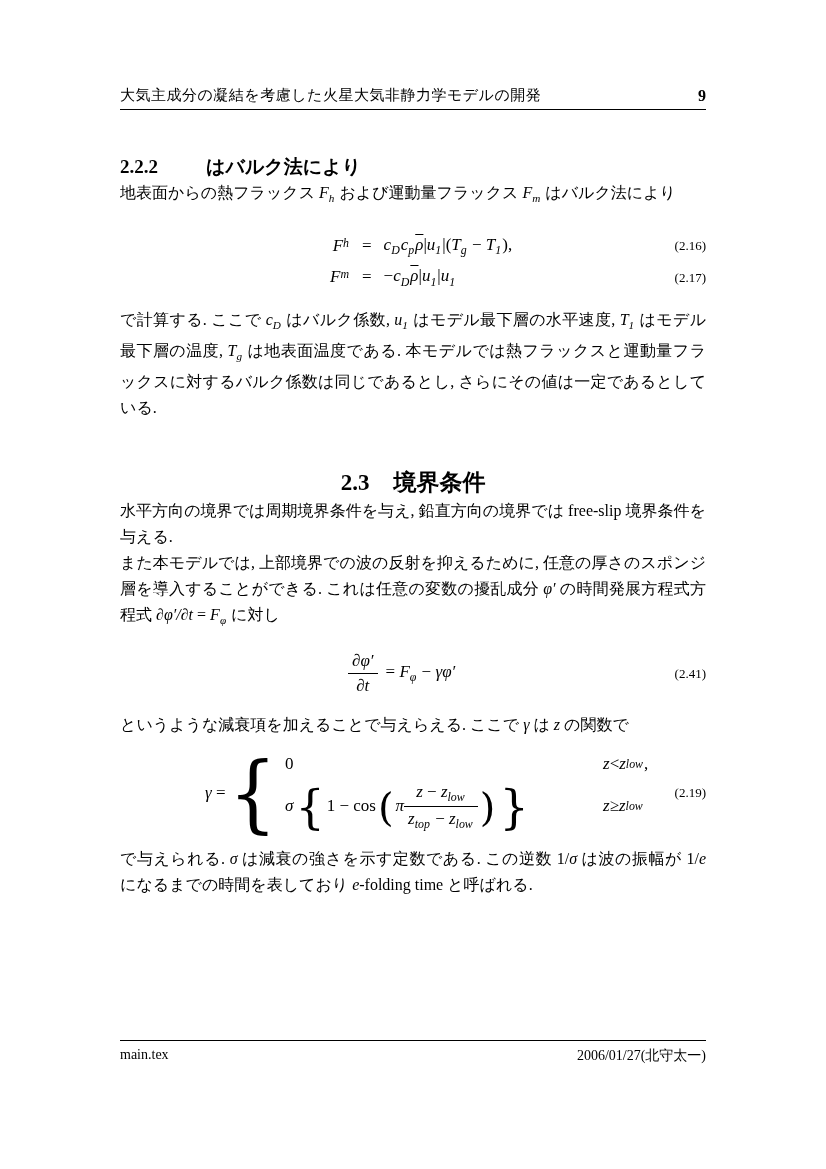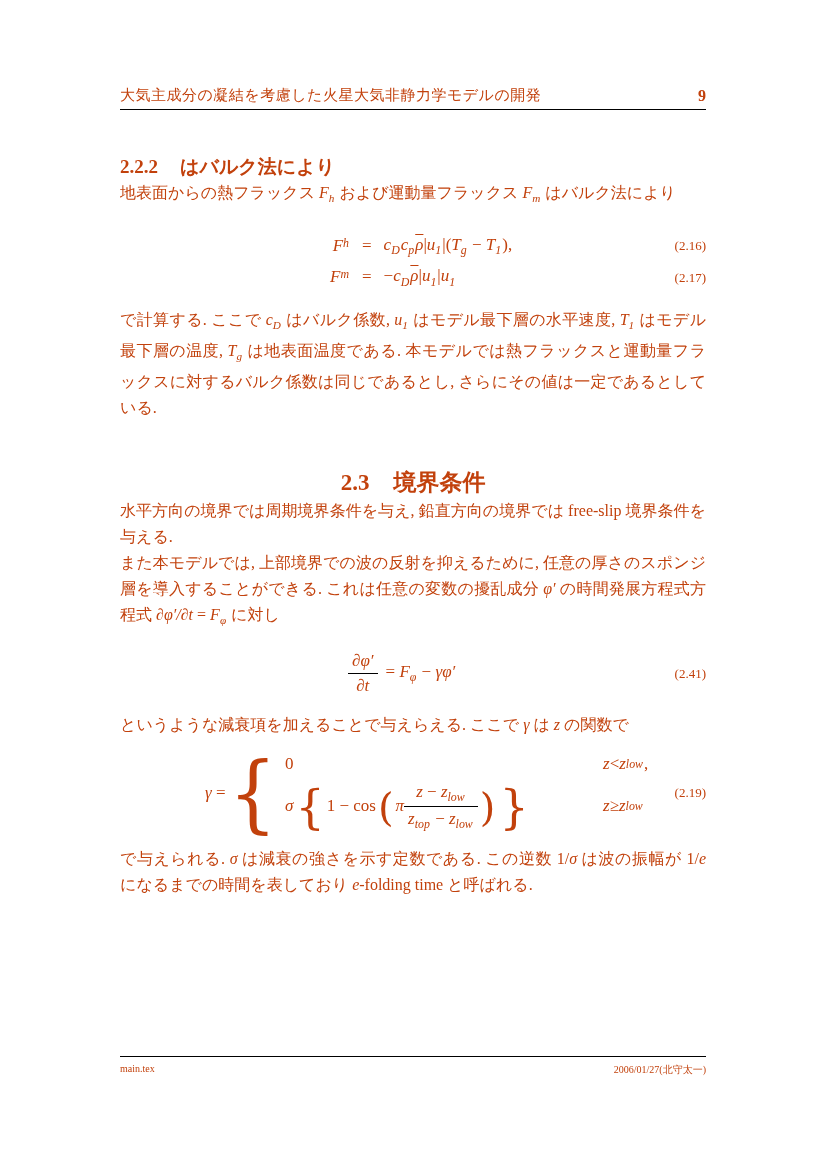--- a/index.html
+++ b/index.html
@@ -1,18 +1,18 @@
 <!DOCTYPE html>
 <html><head>
 <meta charset="utf-8">
 <style>
   html,body { margin:0; padding:0; background:#ffffff; }
   .page {
     position:relative; width:826px; height:1169px; margin:0 auto;
-    background:#ffffff; color:#c2410c;
+    background:#ffffff; color:#000000;
     font-family:"Liberation Serif","DejaVu Serif",serif;
     overflow:hidden;
   }
   .content { padding:0 120px; }
 
   
   .running-head {
     padding-top:86px; padding-bottom:4px;
     border-bottom:1.5px solid #000;
     display:flex; justify-content:space-between; align-items:flex-end;
@@ -33,21 +33,21 @@
   .p-calc    { margin-top:16px; }
   .p-bound   { margin-top:32px;font-family:Liberation Serif, serif; }
   .p-sponge  { margin-top:22px; }
   .p-damp    { margin-top:14px; }
   .p-sigma   { margin-top:12px; }
 
   
   .sec-head { display:flex; align-items:baseline; margin:0; }
   .sec-head .sec-num { font-family:"Liberation Serif","DejaVu Serif",serif; font-weight:bold; }
   .sec-head .sec-title { font-family:"Liberation Sans","DejaVu Sans",sans-serif; font-weight:bold; }
-  .h-222 { margin-top:44px; font-size:19px; }
+  .h-222 { margin-top:44px; font-size:19px;gap:26px; }
   .h-222 .sec-num { margin-right:22px; }
   .h-23  { margin-top:46px; font-size:23px;justify-content:center; }
   .h-23 .sec-num { margin-right:24px; }
 
   
   .tk-jp  { font-style:normal; }
   .tk-rm  { font-style:normal; }
   .tk-it  { font-style:italic; }
   .tk-sub { font-style:italic; font-size:70%; vertical-align:-0.35em; margin-right:1px; }
   .tk-ov  { font-style:italic; text-decoration:overline; }
@@ -90,22 +90,21 @@
     font-family:"DejaVu Serif",serif; font-weight:normal;
   }
   .d-brace { font-size:46px; margin:0 2px; }
   .d-paren { font-size:40px; margin:0 2px; }
 
   
   .page-foot {
     position:absolute; left:120px; right:120px; top:1040px;
     border-top:1.5px solid #000; padding-top:6px;
     display:flex; justify-content:space-between;
-    font-size:10px;
-    margin-top:16px;
+    font-size:14px;
   }
 </style>
 </head>
 <body>
 
 <div class="page">
   <div class="content">
 
     <div class="running-head">
       <span class="rh-title">大気主成分の凝結を考慮した火星大気非静力学モデルの開発</span>

